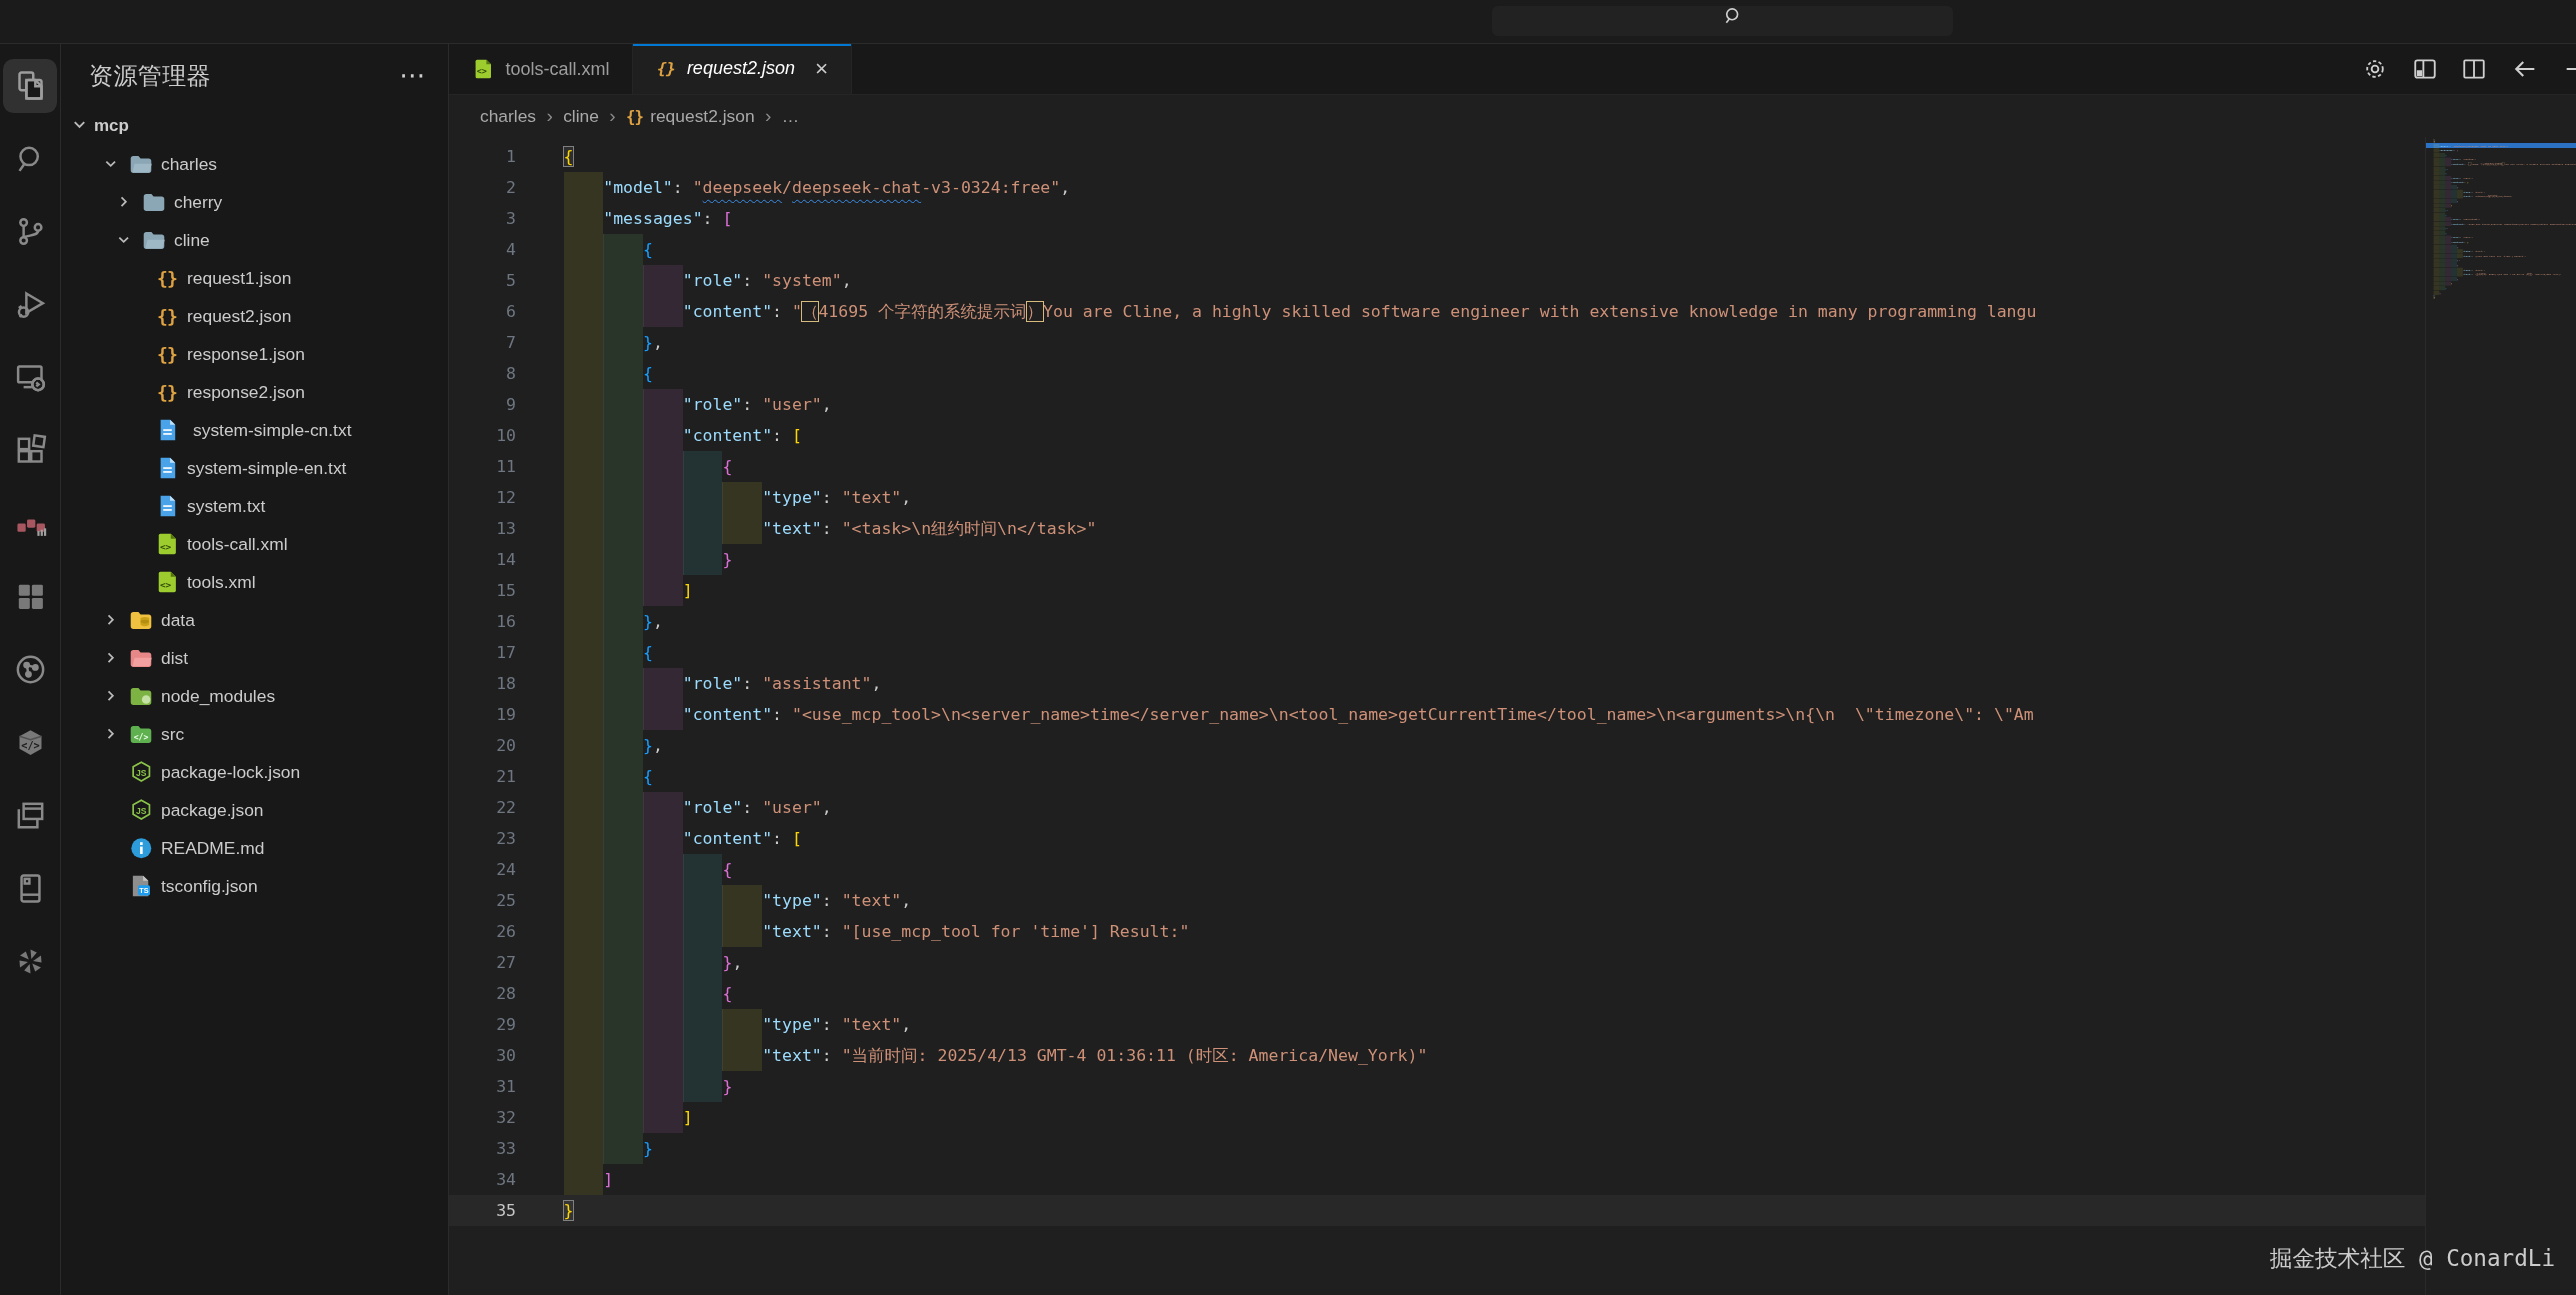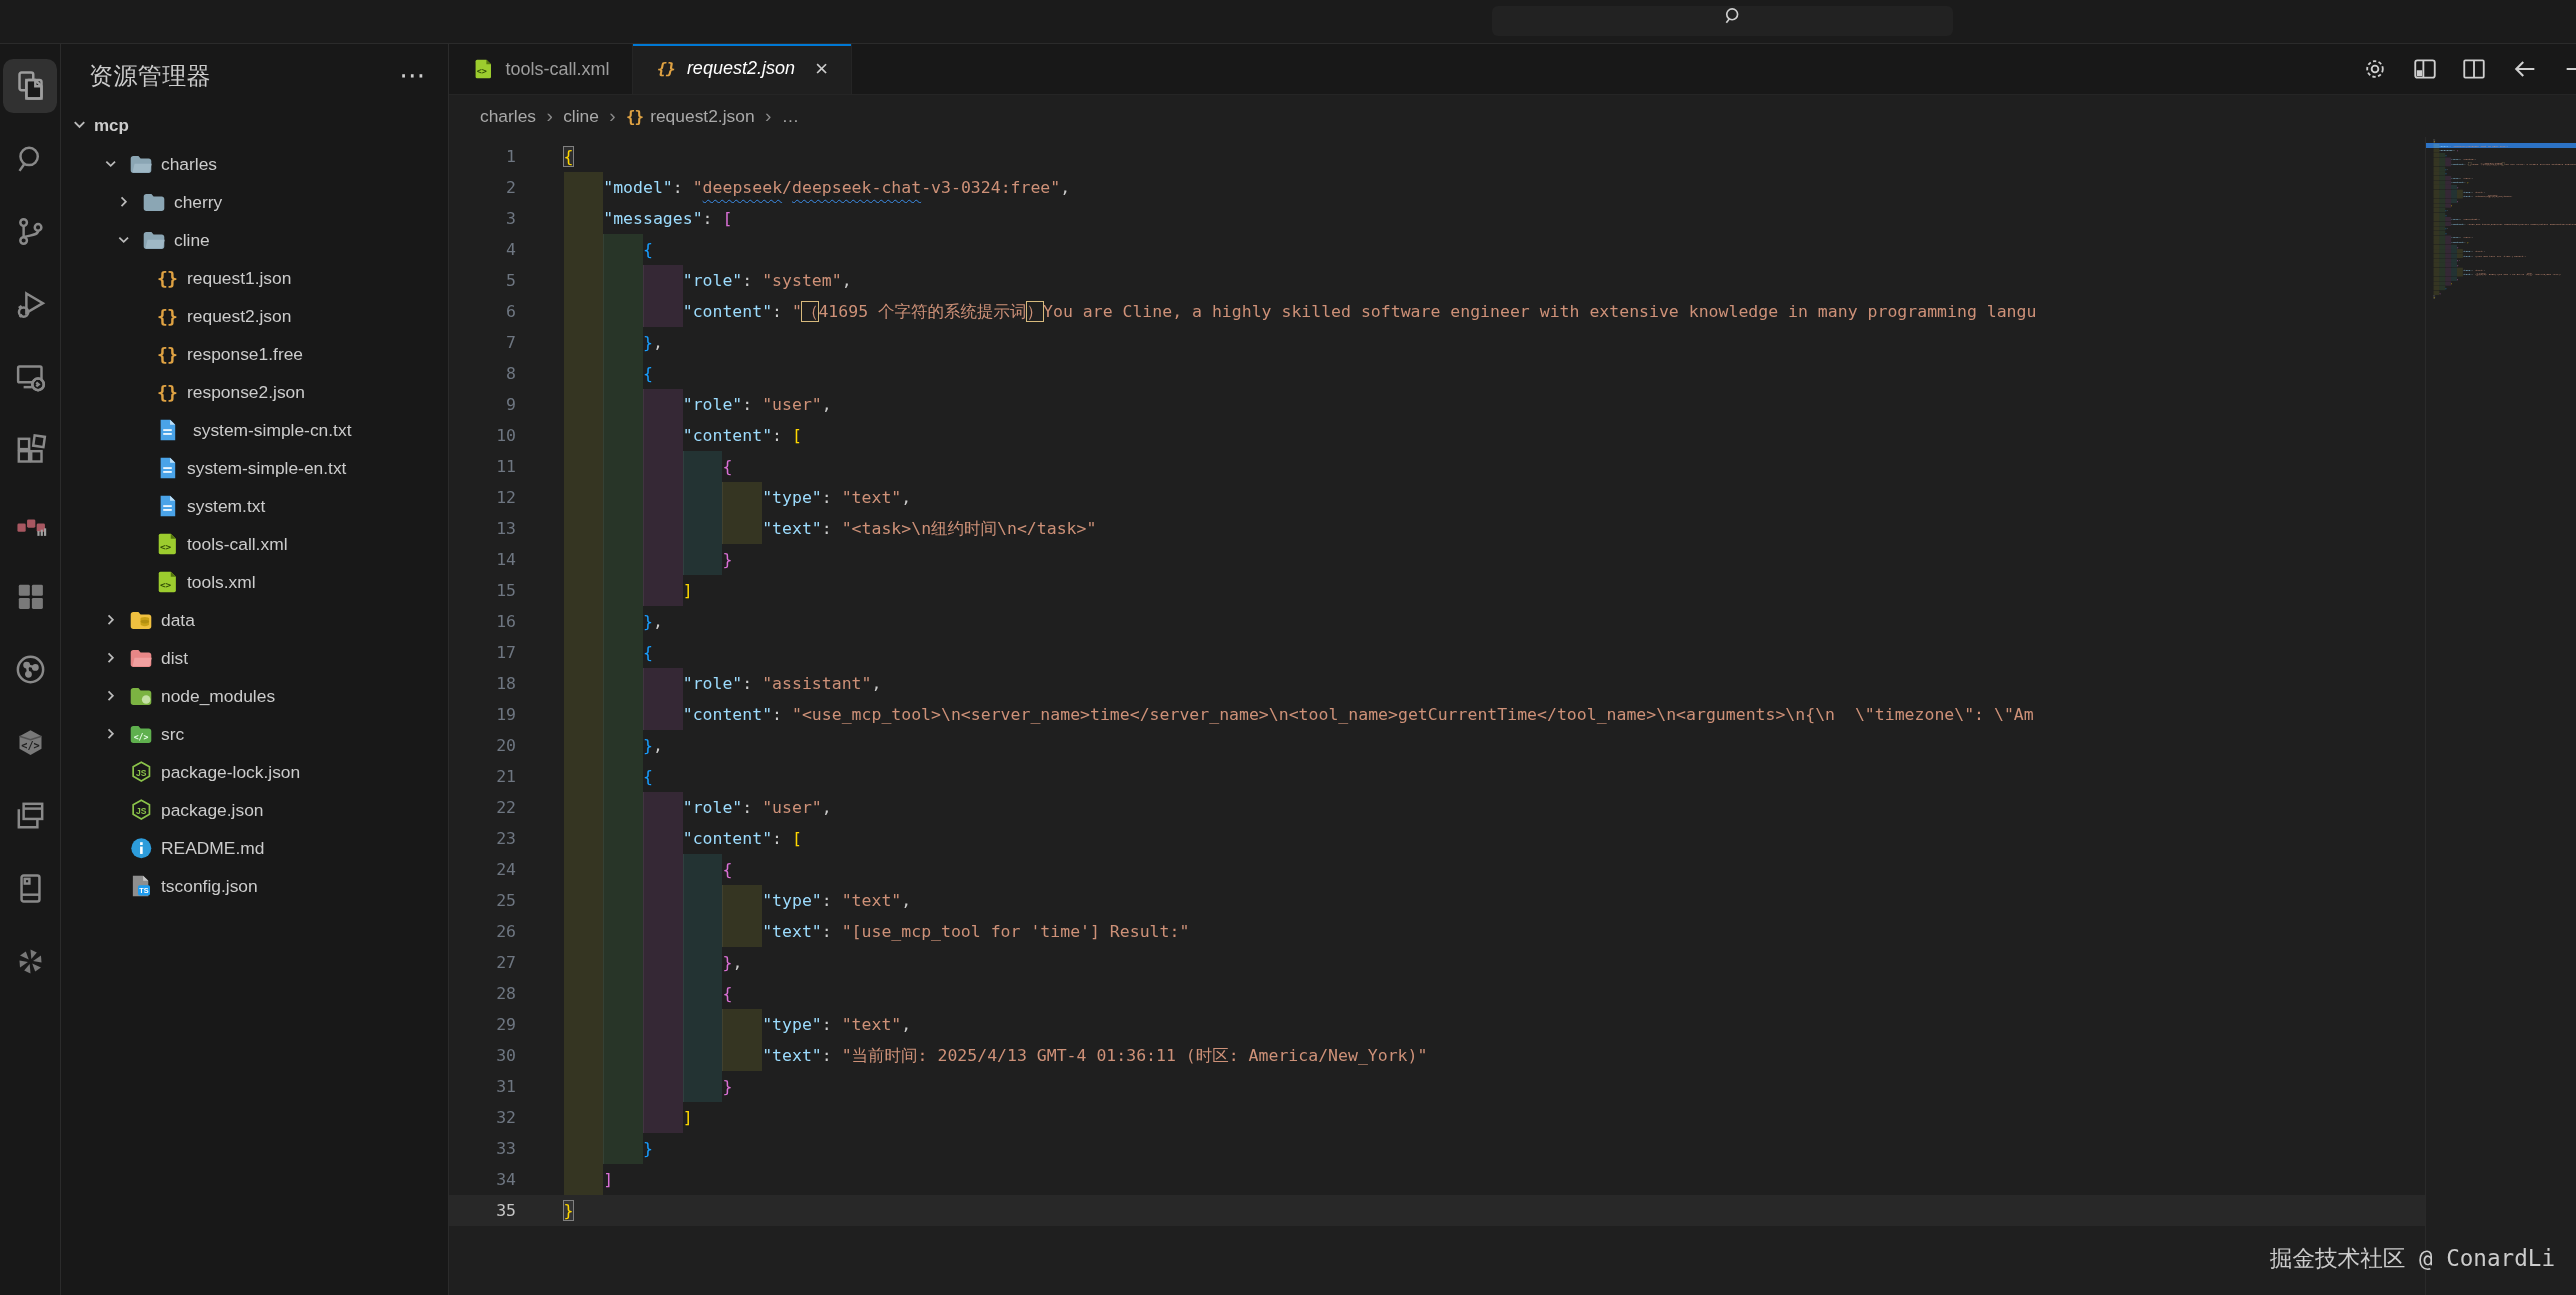--- a/index.html
+++ b/index.html
@@ -300,21 +300,21 @@
           <div class="tree-row">
             <span class="ficon" style="left:91px">
               <span class="fi-json">{}</span>
             </span>
             <span class="flabel" style="left:126px">request2.json</span>
           </div>
           <div class="tree-row">
             <span class="ficon" style="left:91px">
               <span class="fi-json">{}</span>
             </span>
-            <span class="flabel" style="left:126px">response1.free</span>
+            <span class="flabel" style="left:126px">response1.json</span>
           </div>
           <div class="tree-row">
             <span class="ficon" style="left:91px">
               <span class="fi-json">{}</span>
             </span>
             <span class="flabel" style="left:126px">response2.json</span>
           </div>
           <div class="tree-row">
             <span class="ficon" style="left:91px">
               <svg width="21" height="24" viewBox="0 0 24 28">

